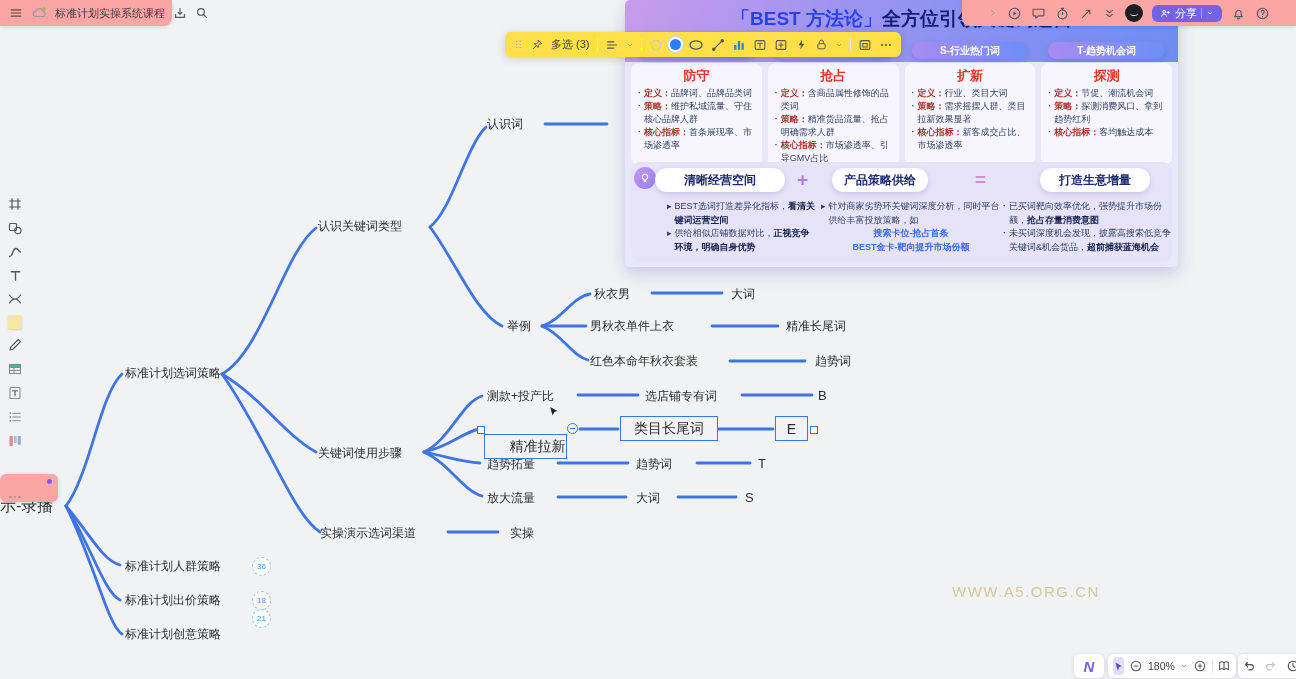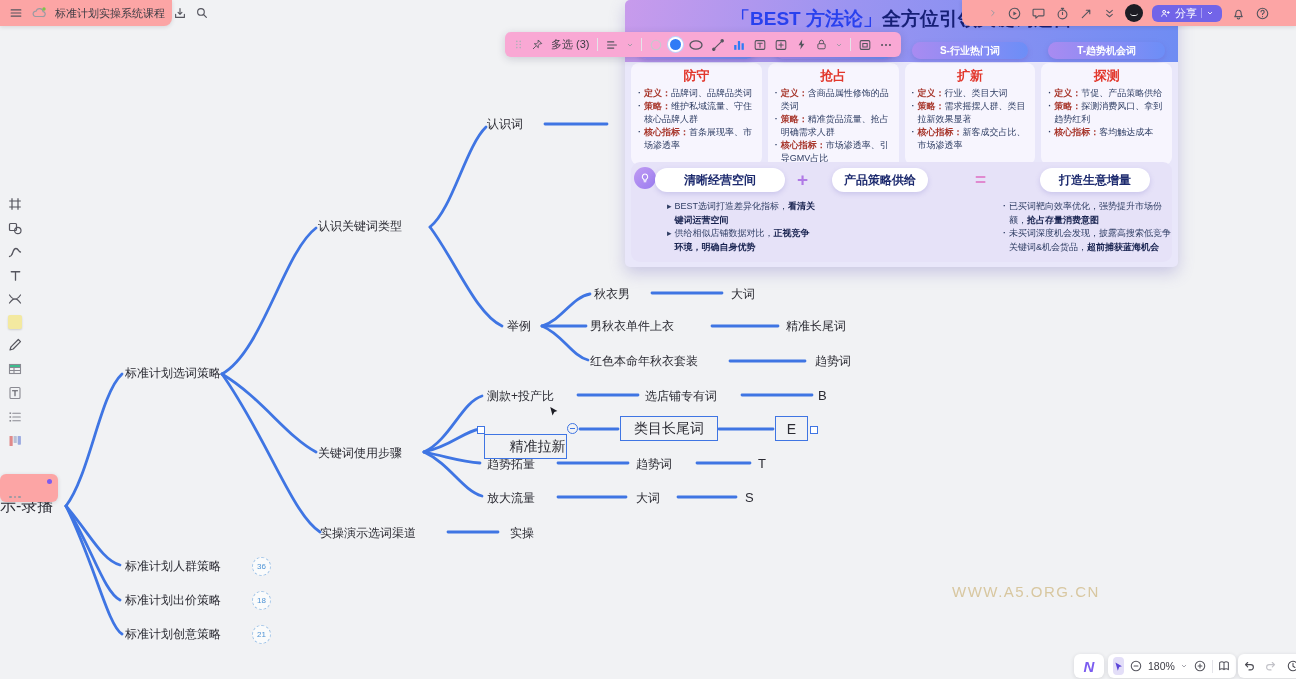--- a/index.html
+++ b/index.html
@@ -19,21 +19,21 @@
   #hdr-right{right:0;top:0;height:26px;border-radius:0 0 0 8px;display:flex;align-items:center;
              gap:9px;padding:0 26px;box-sizing:border-box;z-index:30;}
   .avatar{width:18px;height:18px;border-radius:50%;background:#1d1d24;display:flex;align-items:center;justify-content:center;}
   .avatar i{width:8px;height:5px;border-bottom:1.4px solid #fff;border-radius:50%;display:block;}
   .share-btn{display:flex;align-items:center;gap:4px;background:#7264e8;color:#fff;border-radius:6px;
              padding:3px 8px;font-size:11px;line-height:1;}
   .share-btn .sep{width:1px;height:10px;background:rgba(255,255,255,.4);}
 
   
   #seltb{left:505px;top:32px;height:25px;border-radius:6px;box-shadow:0 2px 9px rgba(40,40,70,.18);
-         background:#f9a8d4;display:flex;align-items:center;gap:7px;padding:0 8px;z-index:40;}
+         background:#fde047;display:flex;align-items:center;gap:7px;padding:0 8px;z-index:40;}
   #seltb .lbl{font-size:11px;color:#3c3c44;white-space:nowrap;}
   #seltb .dv{width:1px;height:13px;background:#e4e4e9;}
   .color-dot{width:11px;height:11px;border-radius:50%;background:#2f7bf6;box-shadow:0 0 0 2px #fff,0 0 0 3px #bcd4fb;}
 
   
   #rail{left:3px;top:196px;width:24px;display:flex;flex-direction:column;gap:8px;align-items:center;z-index:20;}
   .sticky{width:14px;height:14px;background:#f3e9a0;border-radius:2px;box-shadow:0 1px 2px rgba(0,0,0,.15);}
 
   
   #poster{left:625px;top:0;width:553px;height:267px;border-radius:5px;overflow:hidden;
@@ -410,21 +410,21 @@
         <div class="pb">
             <span><b>核心指标：</b><span>新客成交占比、市场渗透率</span></span>
           </div>
       </div>
     </div>
     <div class="pcol">
       <div class="pill">T-趋势机会词</div>
       <div class="pcard">
         <div class="tactic">探测</div>
         <div class="pb">
-            <span><b>定义：</b><span>节促、产品策略供给</span></span>
+            <span><b>定义：</b><span>节促、潮流机会词</span></span>
           </div>
         <div class="pb">
             <span><b>策略：</b><span>探测消费风口、拿到趋势红利</span></span>
           </div>
         <div class="pb">
             <span><b>核心指标：</b><span>客均触达成本</span></span>
           </div>
       </div>
     </div>
   </div>
@@ -441,20 +441,27 @@
     <div class="fop" style="left:344px;color:#e08ad0;">=</div>
     <div class="fpill" style="left:409px;width:110px;">打造生意增量</div>
 
     <div class="notes" style="left:36px;width:150px;">
       <div class="nrow arrow">
           <span><span>BEST选词打造差异化指标，</span><b>看清关键词运营空间</b></span>
         </div>
       <div class="nrow arrow">
           <span><span>供给相似店铺数据对比，</span><b>正视竞争环境，明确自身优势</b></span>
         </div>
+    </div>
+    <div class="notes" style="left:190px;width:180px;">
+      <div class="nrow arrow">
+          <span>针对商家劣势环关键词深度分析，同时平台供给丰富投放策略，如</span>
+        </div>
+      <div class="nlink">搜索卡位-抢占首条</div>
+      <div class="nlink">BEST金卡-靶向提升市场份额</div>
     </div>
     <div class="notes" style="left:372px;width:170px;">
       <div class="nrow dot">
           <span><span>已买词靶向效率优化，强势提升市场份额，</span><b>抢占存量消费意图</b></span>
         </div>
       <div class="nrow dot">
           <span><span>未买词深度机会发现，披露高搜索低竞争关键词&amp;机会货品，</span><b>超前捕获蓝海机会</b></span>
         </div>
     </div>
   </div>
@@ -500,21 +507,21 @@
   </g>
 </svg>
 
 <div class="mm root" style="left:0;top:496px;">示-录播</div>
 <div class="mm" style="left:125px;top:365px;">标准计划选词策略</div>
 <div class="mm" style="left:125px;top:558px;">标准计划人群策略</div>
 <div class="mm" style="left:125px;top:592px;">标准计划出价策略</div>
 <div class="mm" style="left:125px;top:626px;">标准计划创意策略</div>
 <div class="badge" style="left:252px;top:557px;">36</div>
 <div class="badge" style="left:252px;top:591px;">18</div>
-<div class="badge" style="left:252px;top:625px;">21</div>
+<div class="badge" style="left:252px;top:609px;">21</div>
 
 <div class="mm" style="left:318px;top:218px;">认识关键词类型</div>
 <div class="mm" style="left:487px;top:116px;">认识词</div>
 <div class="mm" style="left:507px;top:318px;">举例</div>
 <div class="mm" style="left:594px;top:286px;">秋衣男</div>
 <div class="mm" style="left:731px;top:286px;">大词</div>
 <div class="mm" style="left:590px;top:318px;">男秋衣单件上衣</div>
 <div class="mm" style="left:786px;top:318px;">精准长尾词</div>
 <div class="mm" style="left:590px;top:353px;">红色本命年秋衣套装</div>
 <div class="mm" style="left:815px;top:353px;">趋势词</div>

